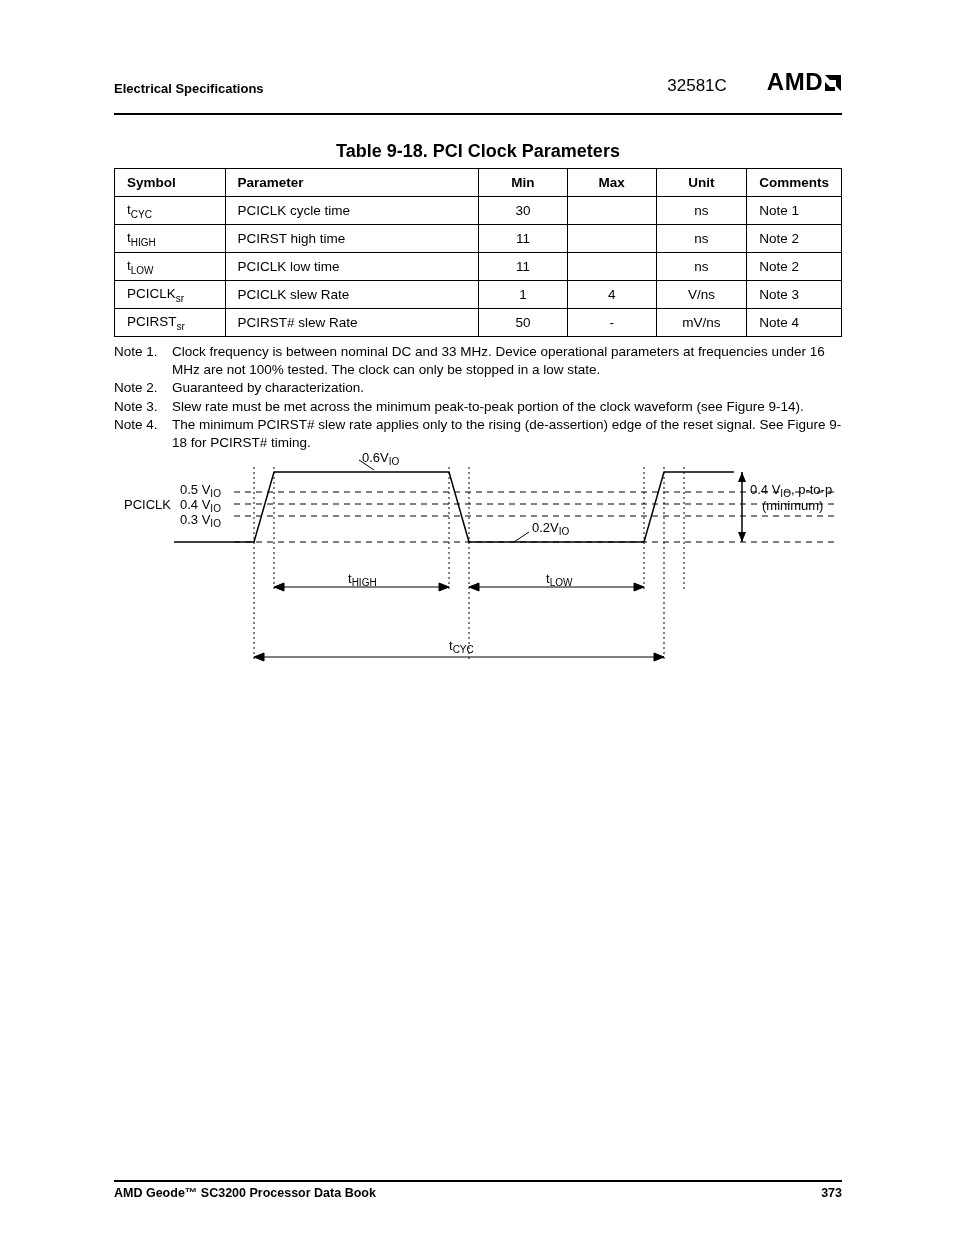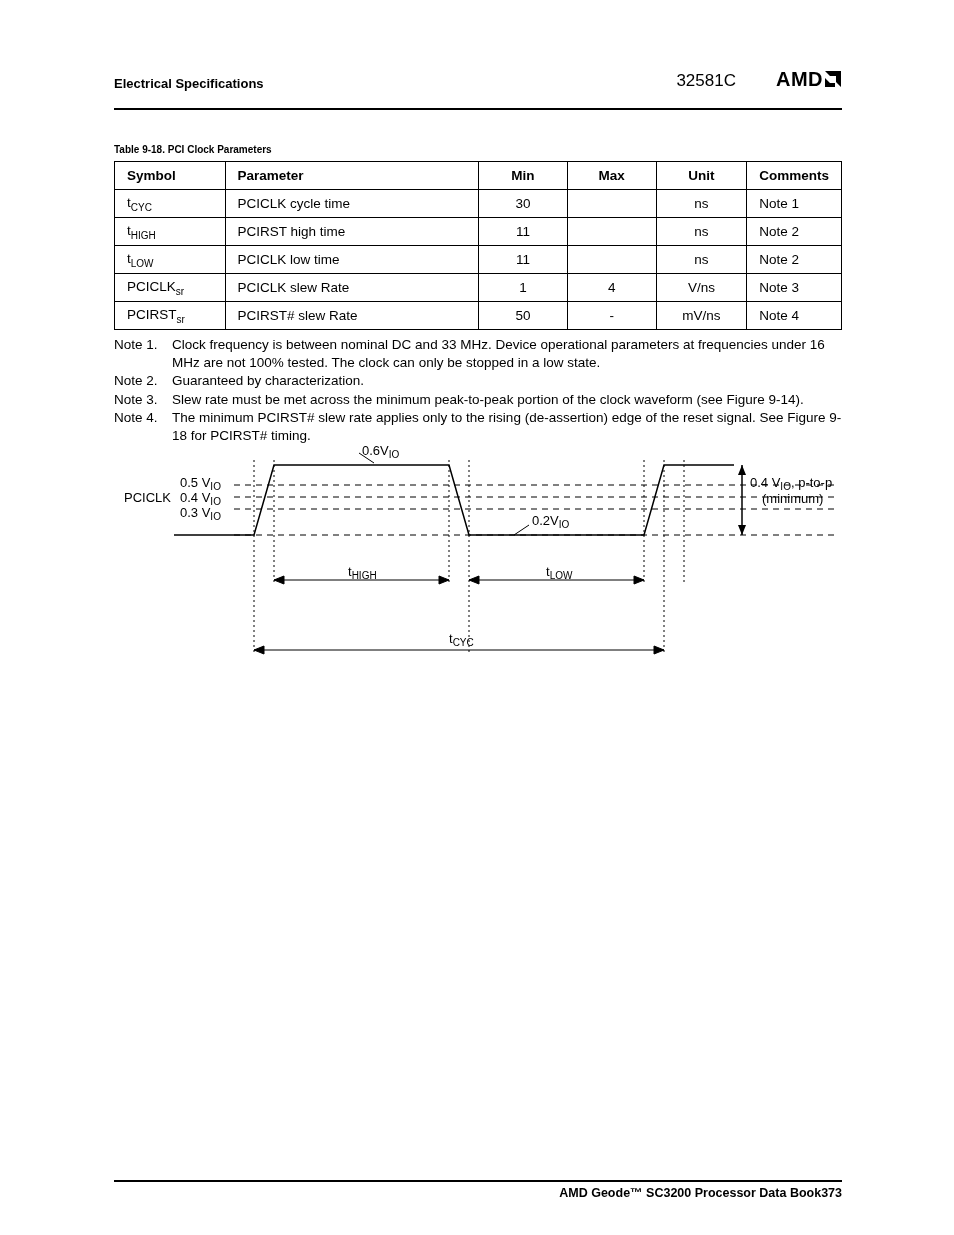--- a/index.html
+++ b/index.html
@@ -21,23 +21,23 @@
   }
   .headrow {
     display: flex;
     justify-content: space-between;
     align-items: flex-end;
     border-bottom: 2px solid #000;
     padding-bottom: 17px;
   }
   .headrow .left { font-weight: bold; font-size: 13px; }
   .headrow .mid { font-size: 17px; }
-  .headrow .logo { font-weight: 900; font-size: 20px; letter-spacing: 0.5px; }
+  .headrow .logo { font-weight: 900; font-size: 24px; letter-spacing: 0.5px; }
   .headrow .logo svg { vertical-align: -2px; }
-  .tbl-title { text-align: left; font-weight: bold; font-size: 10px; margin-top: 34px; margin-bottom: 6px; }
+  .tbl-title { text-align: center; font-weight: bold; font-size: 18px; margin-top: 26px; margin-bottom: 6px; }
   table.data {
     border-collapse: collapse;
     width: 100%;
     font-size: 13.5px;
   }
   table.data th, table.data td {
     border: 1px solid #000;
     padding: 4px 12px;
     text-align: left;
     vertical-align: middle;
@@ -52,21 +52,21 @@
   .figwrap { text-align: center; }
   .fig-caption { font-weight: bold; font-size: 14px; margin-top: 12px; text-align:center;}
   .footer {
     position: absolute;
     left: 114px;
     width: 728px;
     top: 1180px;
     border-top: 2px solid #000;
     padding-top: 4px;
     display: flex;
-    justify-content: flex-end;
+    justify-content: space-between;
     font-size: 12.5px;
   }
   .footer .l { font-weight: bold; }
   .footer .r { font-weight: bold; }
   svg text { font-family: Arial, Helvetica, sans-serif; }
 </style>
 </head>
 <body>
 
 <div class="page">

